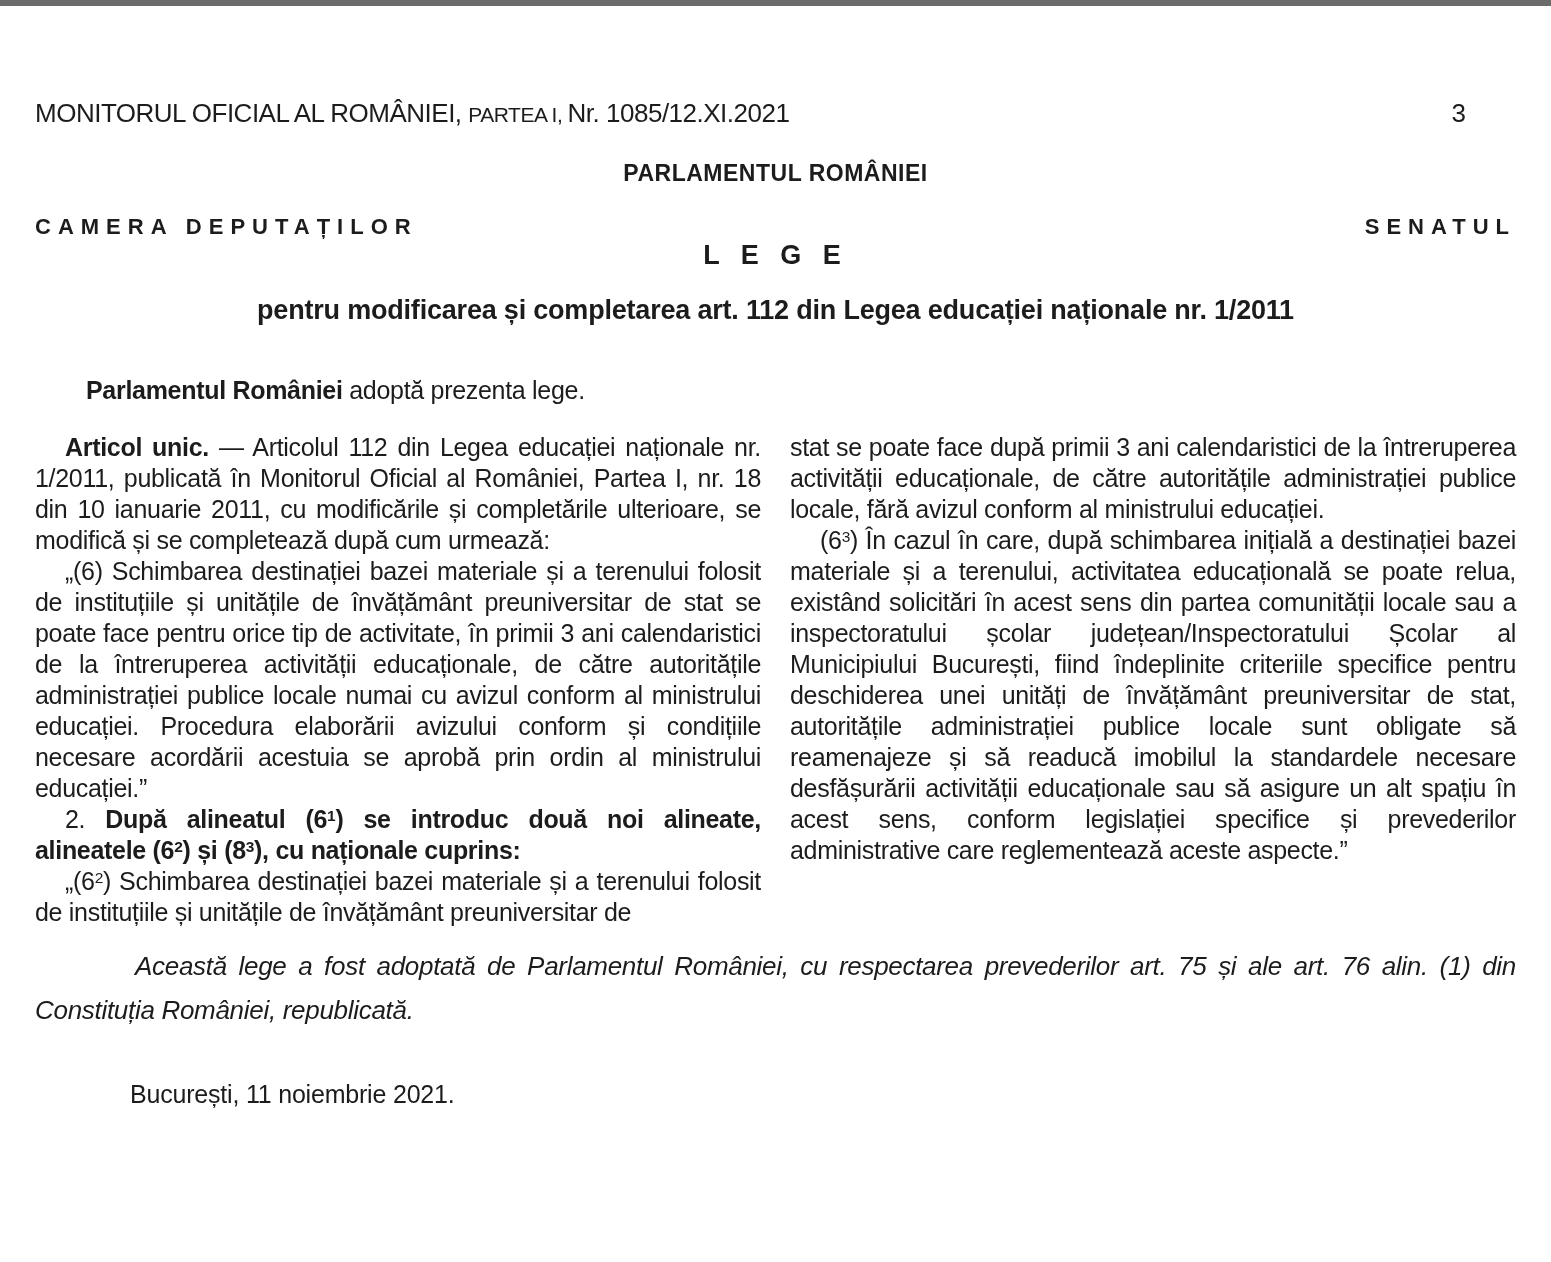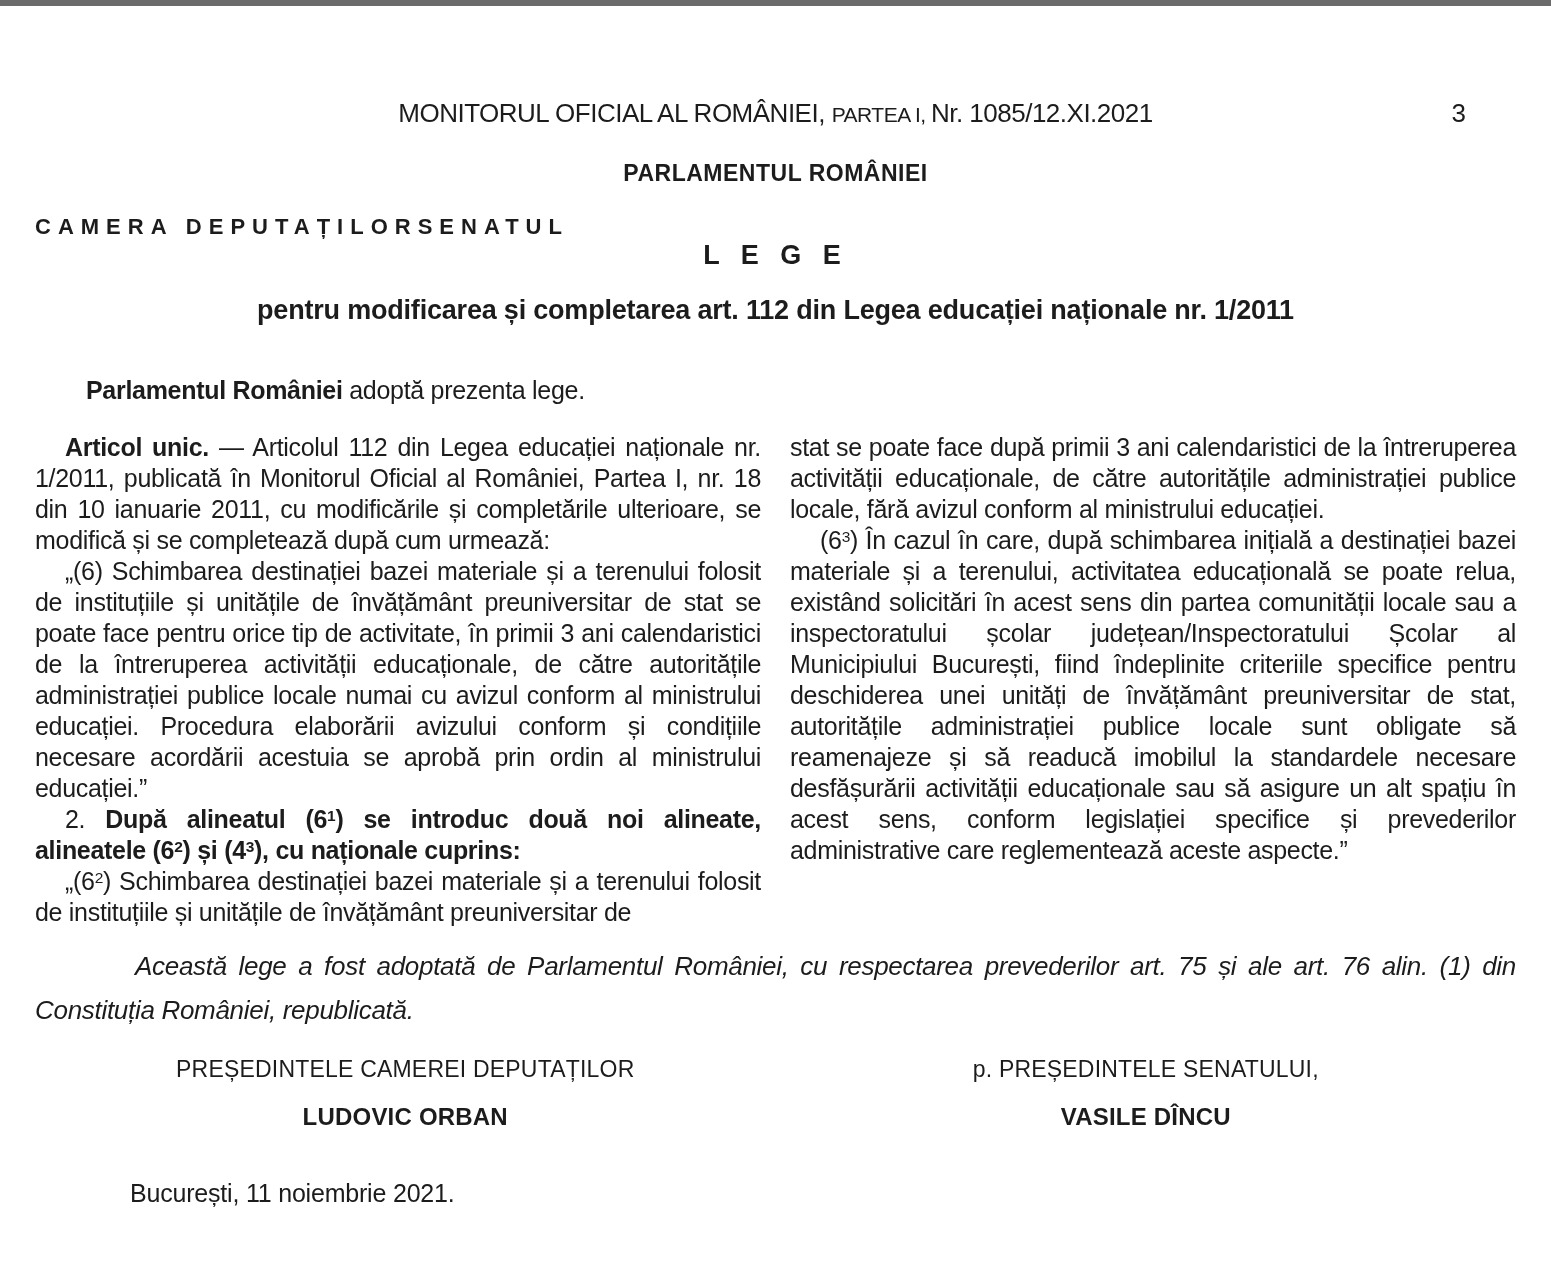--- a/index.html
+++ b/index.html
@@ -19,21 +19,21 @@
   .page {
     position: relative;
     width: 100%;
     height: 1256px;
     padding: 0 35px;
   }
   
   .gazette-header {
     position: relative;
     margin-top: 92px;
-    text-align: center;
+    text-align: left;
     font-size: 26px;
     letter-spacing: -0.5px;
     white-space: nowrap;
   }
   .gazette-header .part-seg { font-size: 21px; }
   .page-number {
     position: absolute;
     top: 0;
     right: 50px;
     font-size: 26px;
@@ -42,20 +42,21 @@
   .parliament-title {
     margin-top: 31px;
     text-align: center;
     font-size: 23px;
     font-weight: bold;
     letter-spacing: 0.5px;
   }
   .chambers-row {
     margin-top: 27px;
     display: flex;
+    justify-content: space-between;
     font-size: 22px;
     font-weight: bold;
     letter-spacing: 7px;
   }
   
   .law-heading {
     text-align: center;
     font-size: 27px;
     font-weight: bold;
     letter-spacing: 7px;
@@ -146,40 +147,30 @@
   <div class="law-heading">L E G E</div>
 
   <div class="law-subtitle">pentru modificarea și completarea art. 112 din Legea educației naționale nr. 1/2011</div>
 
   <p class="intro-para"><span class="b">Parlamentul României</span><span> adoptă prezenta lege.</span></p>
 
   <div class="columns">
     <div class="col">
       <p class="para indent"><span class="b">Articol unic.</span><span> — Articolul 112 din Legea educației naționale nr. 1/2011, publicată în Monitorul Oficial al României, Partea I, nr. 18 din 10 ianuarie 2011, cu modificările și completările ulterioare, se modifică și se completează după cum urmează:</span></p>
       <p class="para indent"><span>„(6) Schimbarea destinației bazei materiale și a terenului folosit de instituțiile și unitățile de învățământ preuniversitar de stat se poate face pentru orice tip de activitate, în primii 3 ani calendaristici de la întreruperea activității educaționale, de către autoritățile administrației publice locale numai cu avizul conform al ministrului educației. Procedura elaborării avizului conform și condițiile necesare acordării acestuia se aprobă prin ordin al ministrului educației.”</span></p>
-      <p class="para indent"><span>2. </span><span class="b">După alineatul (6</span><sup class="b">1</sup><span class="b">) se introduc două noi alineate, alineatele (6</span><sup class="b">2</sup><span class="b">) și (4</span><sup class="b">3</sup><span class="b">), cu naționale cuprins:</span></p>
+      <p class="para indent"><span>2. </span><span class="b">După alineatul (6</span><sup class="b">1</sup><span class="b">) se introduc două noi alineate, alineatele (6</span><sup class="b">2</sup><span class="b">) și (8</span><sup class="b">3</sup><span class="b">), cu naționale cuprins:</span></p>
       <p class="para indent"><span>„(6</span><sup>2</sup><span>) Schimbarea destinației bazei materiale și a terenului folosit de instituțiile și unitățile de învățământ preuniversitar de</span></p>
     </div>
     <div class="col">
       <p class="para"><span>stat se poate face după primii 3 ani calendaristici de la întreruperea activității educaționale, de către autoritățile administrației publice locale, fără avizul conform al ministrului educației.</span></p>
       <p class="para indent"><span>(6</span><sup>3</sup><span>) În cazul în care, după schimbarea inițială a destinației bazei materiale și a terenului, activitatea educațională se poate relua, existând solicitări în acest sens din partea comunității locale sau a inspectoratului școlar județean/Inspectoratului Școlar al Municipiului București, fiind îndeplinite criteriile specifice pentru deschiderea unei unități de învățământ preuniversitar de stat, autoritățile administrației publice locale sunt obligate să reamenajeze și să readucă imobilul la standardele necesare desfășurării activității educaționale sau să asigure un alt spațiu în acest sens, conform legislației specifice și prevederilor administrative care reglementează aceste aspecte.”</span></p>
     </div>
   </div>
 
   <p class="adoption-note">Această lege a fost adoptată de Parlamentul României, cu respectarea prevederilor art. 75 și ale art. 76 alin. (1) din Constituția României, republicată.</p>
 
-  <div class="signatures">
-    <div class="sig-block">
-      <div class="sig-role">PREȘEDINTELE CAMEREI DEPUTAȚILOR</div>
-      <div class="sig-name">LUDOVIC ORBAN</div>
-    </div>
-    <div class="sig-block">
-      <div class="sig-role">p. PREȘEDINTELE SENATULUI,</div>
-      <div class="sig-name">VASILE DÎNCU</div>
-    </div>
-  </div>
 
   <div class="footer">
     <div>București, 11 noiembrie 2021.</div>
 
   </div>
 
 </div>
 
 </body></html>

